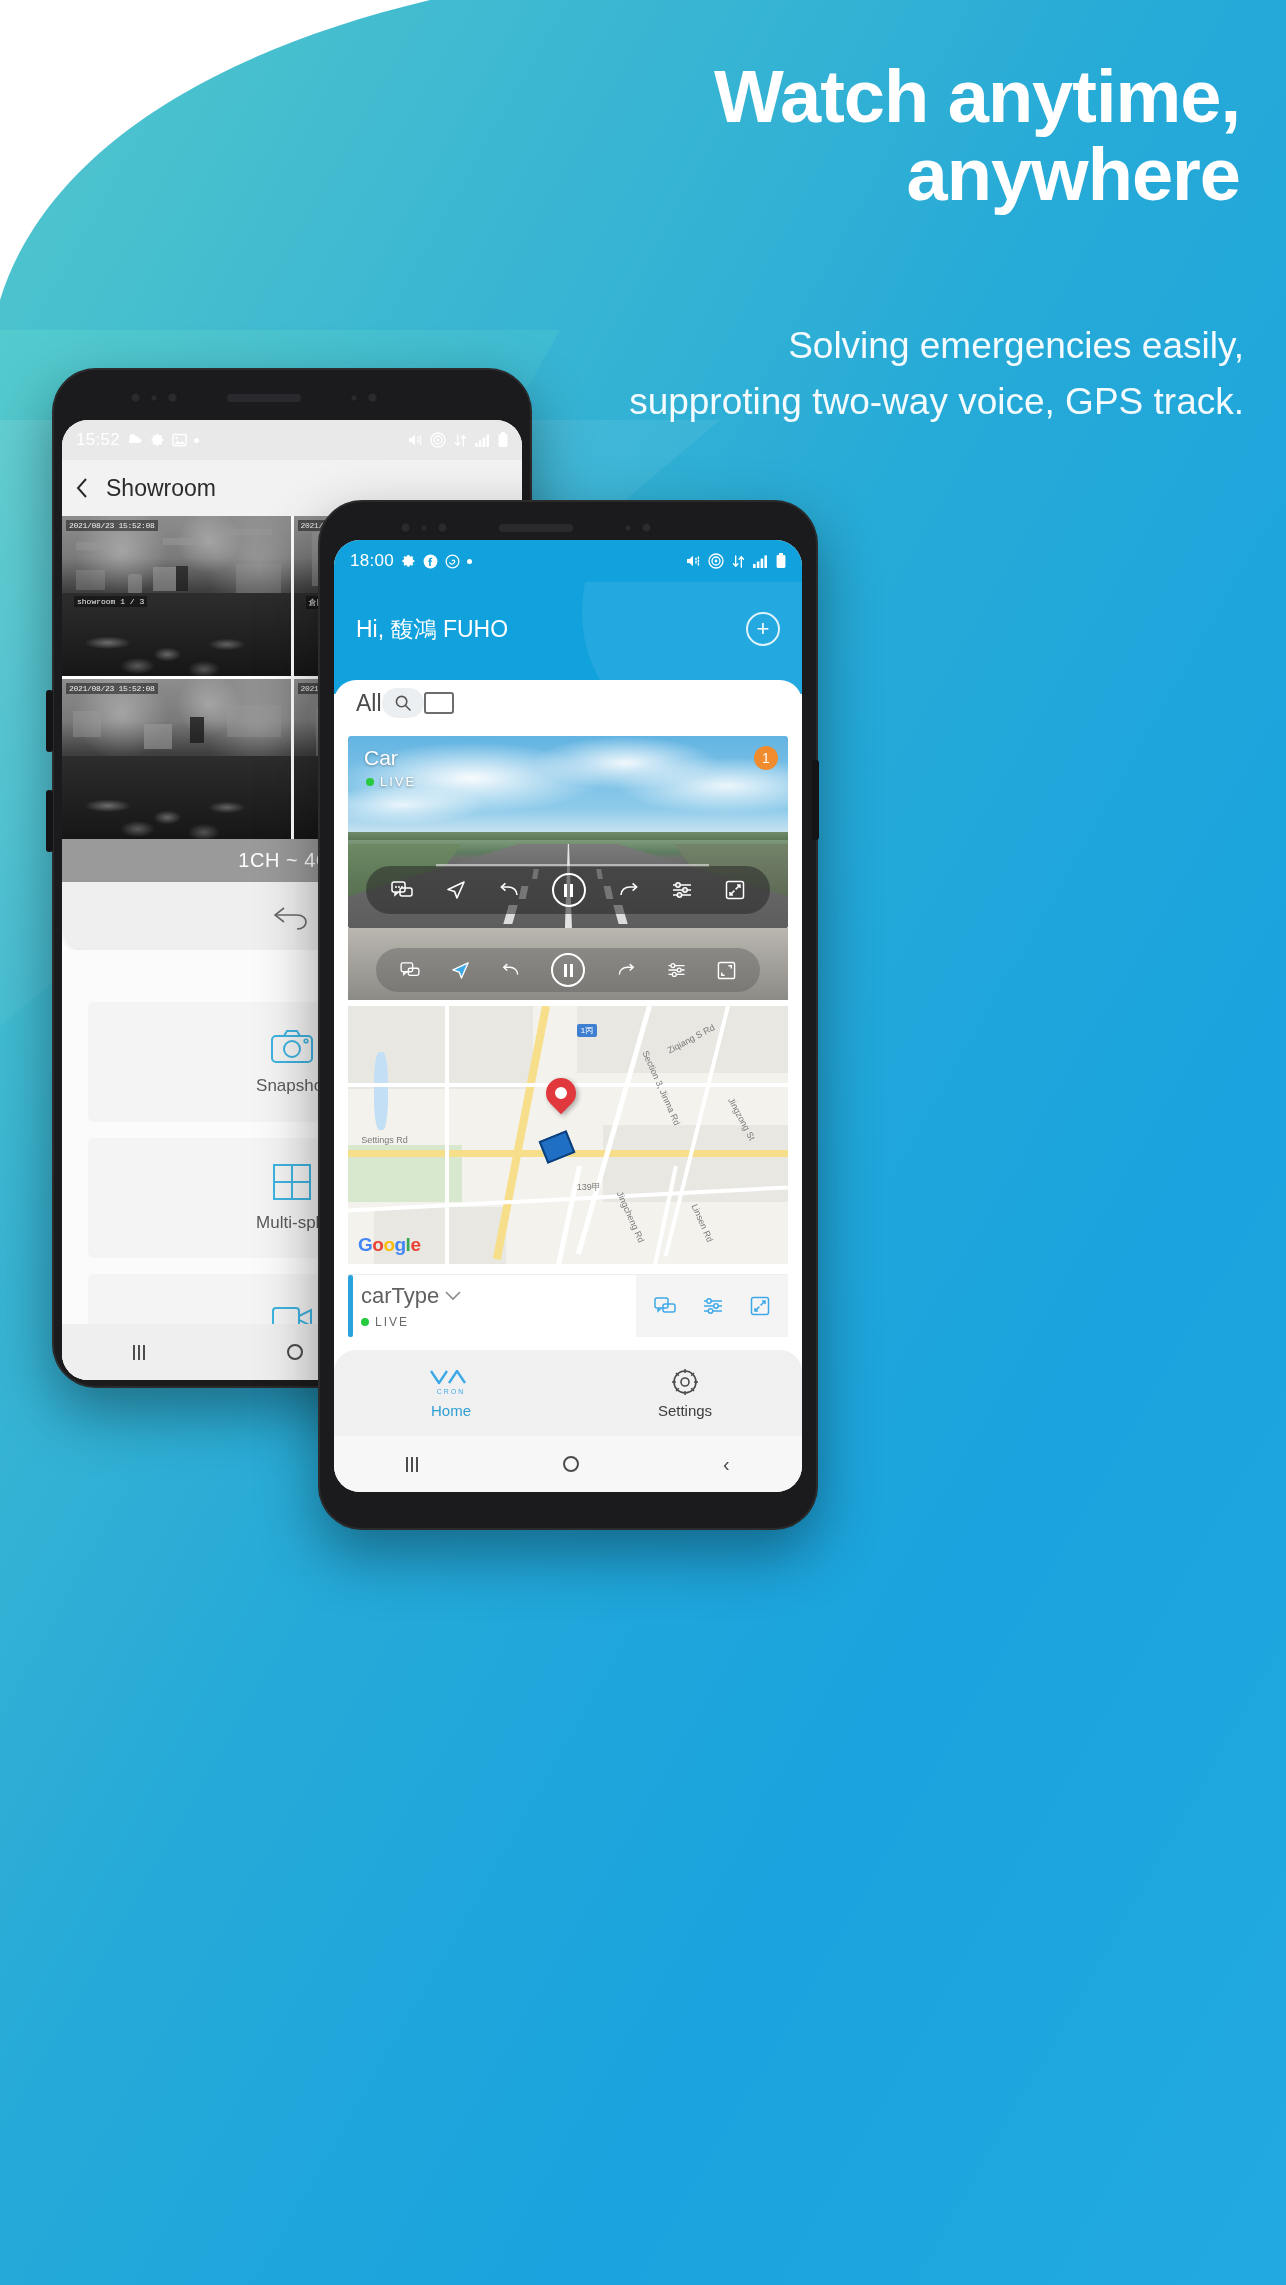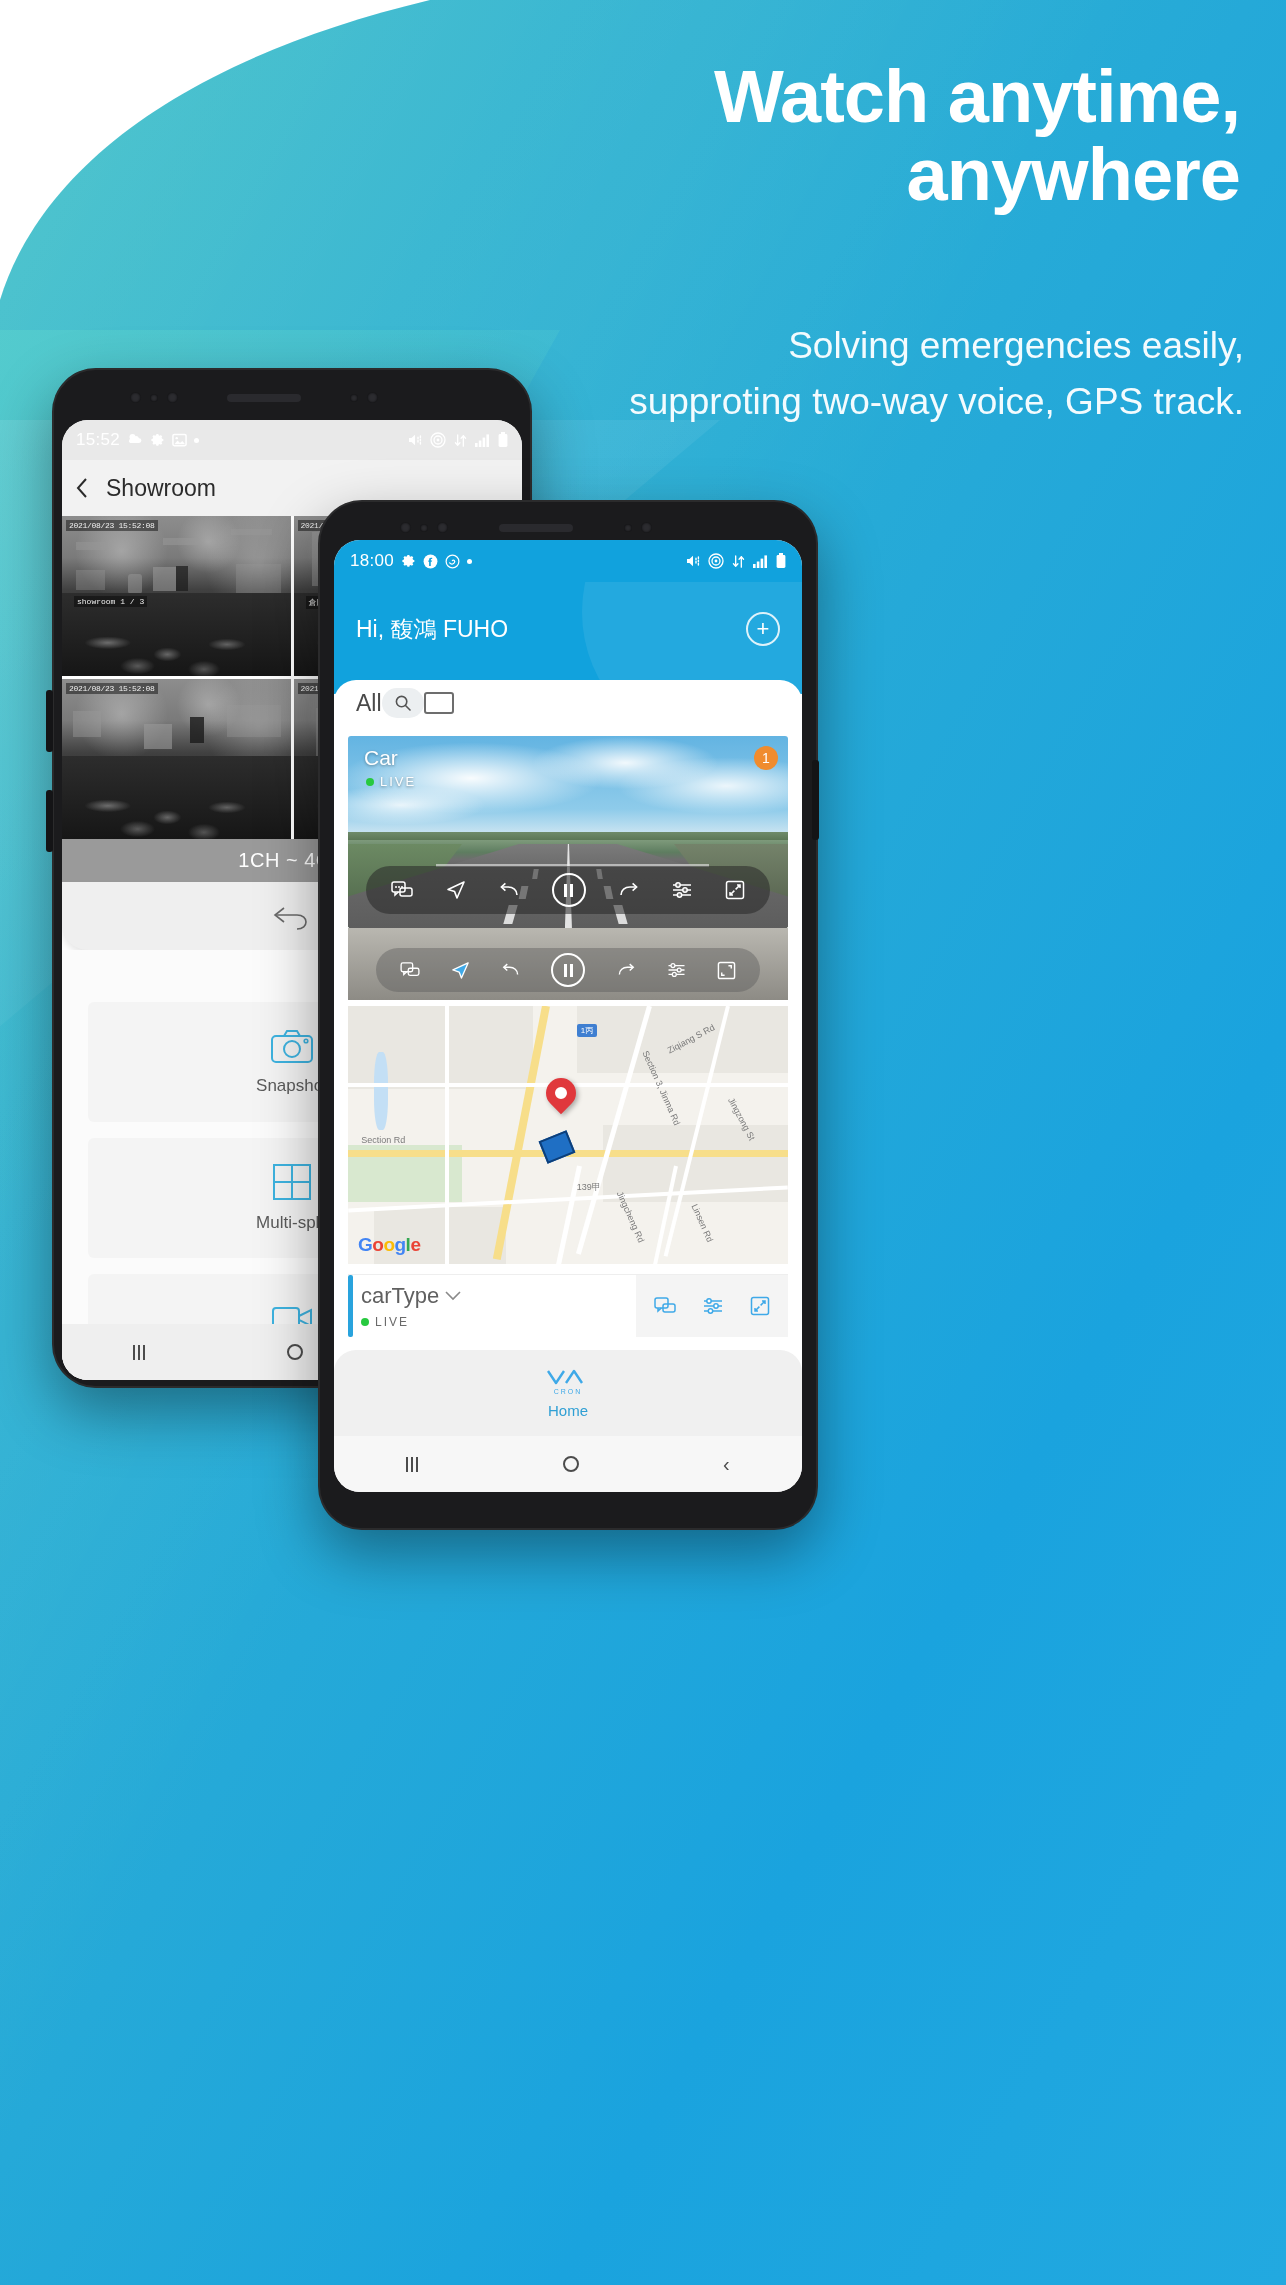--- a/index.html
+++ b/index.html
@@ -664,21 +664,21 @@
       <div class="mroad" style="left:68%;top:0;width:5px;height:100%;transform:rotate(16deg);transform-origin:top;"></div>
       <div class="mroad" style="left:86%;top:0;width:4px;height:100%;transform:rotate(14deg);transform-origin:top;"></div>
       <div class="mroad" style="left:52%;top:62%;width:5px;height:40%;transform:rotate(12deg);transform-origin:top;"></div>
       <div class="mroad" style="left:74%;top:62%;width:4px;height:40%;transform:rotate(12deg);transform-origin:top;"></div>
 
       <div class="mshield" style="left:52%;top:7%;">1丙</div>
 
       <div class="mlabel" style="left:72%;top:11%;transform:rotate(-28deg);">Ziqiang S Rd</div>
       <div class="mlabel" style="left:62%;top:30%;transform:rotate(66deg);">Section 3, Jinma Rd</div>
       <div class="mlabel" style="left:84%;top:42%;transform:rotate(62deg);">Jingzong St</div>
-      <div class="mlabel" style="left:3%;top:50%;">Section Rd</div>
+      <div class="mlabel" style="left:3%;top:50%;">Settings Rd</div>
       <div class="mlabel" style="left:52%;top:68%;">139甲</div>
       <div class="mlabel" style="left:58%;top:80%;transform:rotate(66deg);">Jingcheng Rd</div>
       <div class="mlabel" style="left:76%;top:82%;transform:rotate(66deg);">Linsen Rd</div>
 
       <div class="pin" style="left:45%;top:28%;"></div>
       <div class="carmark" style="left:44%;top:50%;"></div>
 
       <div class="gmark">
         <span style="color:#4285F4;">G</span><span style="color:#EA4335;">o</span><span style="color:#FBBC05;">o</span><span style="color:#4285F4;">g</span><span style="color:#34A853;">l</span><span style="color:#EA4335;">e</span>
       </div>
@@ -727,20 +727,28 @@
   </div>
 
   <div class="bottomnav">
     <div class="bn-item">
       <svg width="52" height="28" viewBox="0 0 52 28">
         <path d="M6 3l8 12 8-12M24 15 32 3l8 12" fill="none" stroke="#3fa9e8" stroke-width="2.4" stroke-linejoin="round"></path>
         <text x="26" y="26" font-size="7" fill="#3fa9e8" text-anchor="middle" font-family="Liberation Sans, sans-serif" letter-spacing="2">CRON</text>
       </svg>
       <span class="bn-label active">Home</span>
     </div>
+    <div class="bn-item">
+      <svg width="28" height="28" viewBox="0 0 28 28">
+        <circle cx="14" cy="14" r="11" fill="none" stroke="#4a4a4a" stroke-width="1.6"></circle>
+        <circle cx="14" cy="14" r="4" fill="none" stroke="#4a4a4a" stroke-width="1.6"></circle>
+        <path d="M14 1v4M14 23v4M1 14h4M23 14h4M5 5l2.8 2.8M20.2 20.2 23 23M23 5l-2.8 2.8M7.8 20.2 5 23" stroke="#4a4a4a" stroke-width="1.5"></path>
+      </svg>
+      <span class="bn-label idle">Settings</span>
+    </div>
   </div>
 
   <div class="navbar-right">
     <span class="nav-lines">
         <i></i>
         <i></i>
         <i></i>
       </span>
     <span class="nav-circle"></span>
     <span class="nav-back">‹</span>

